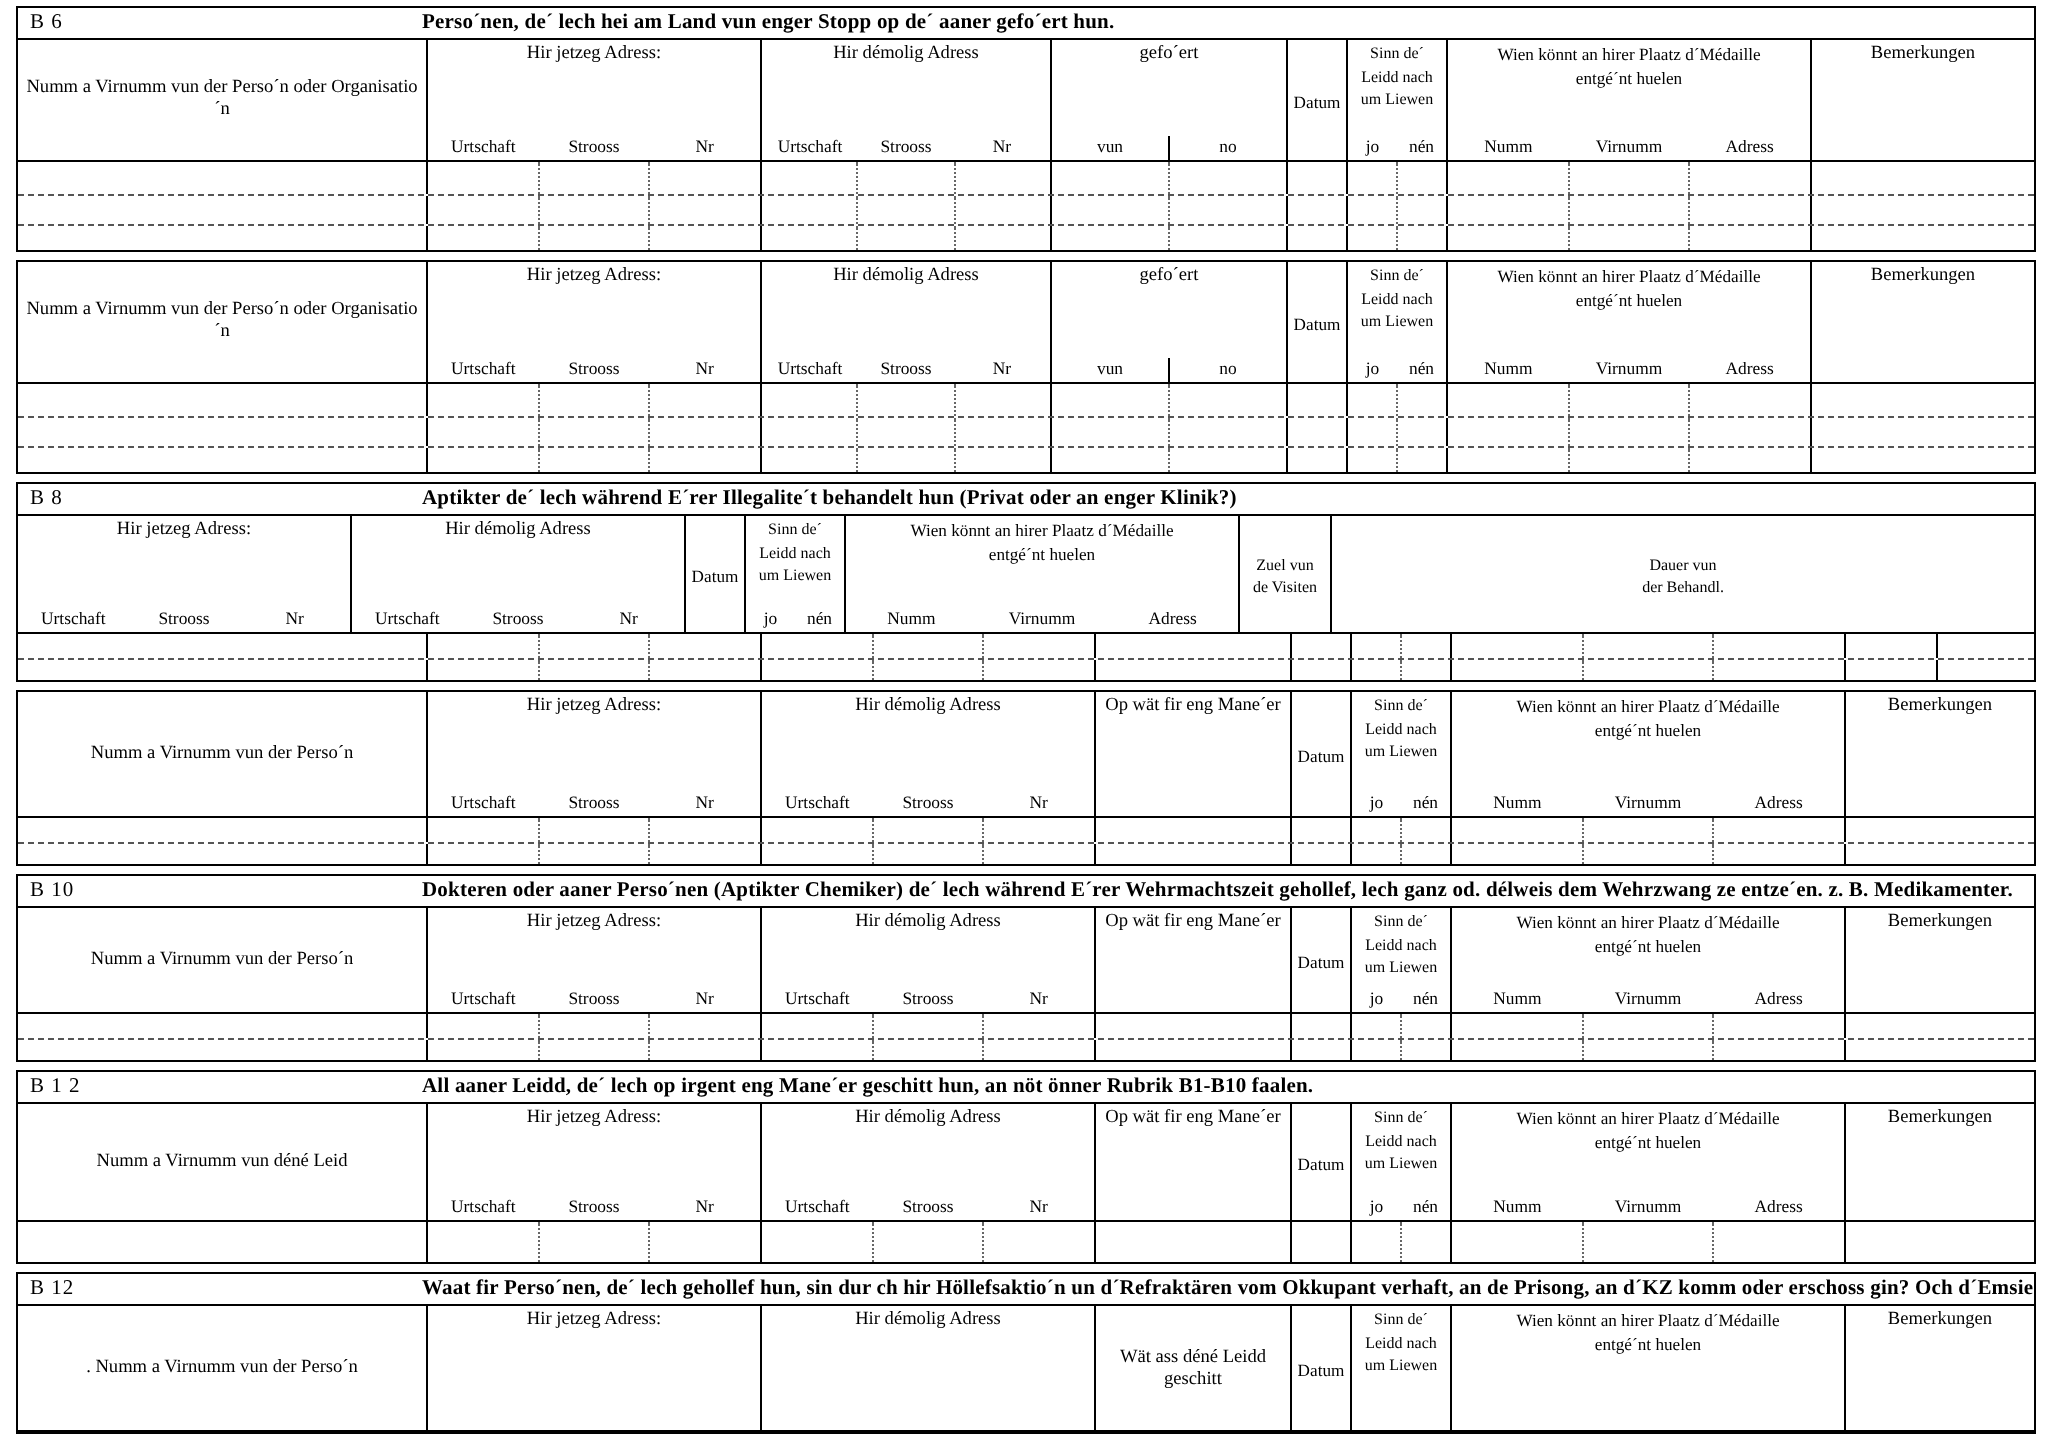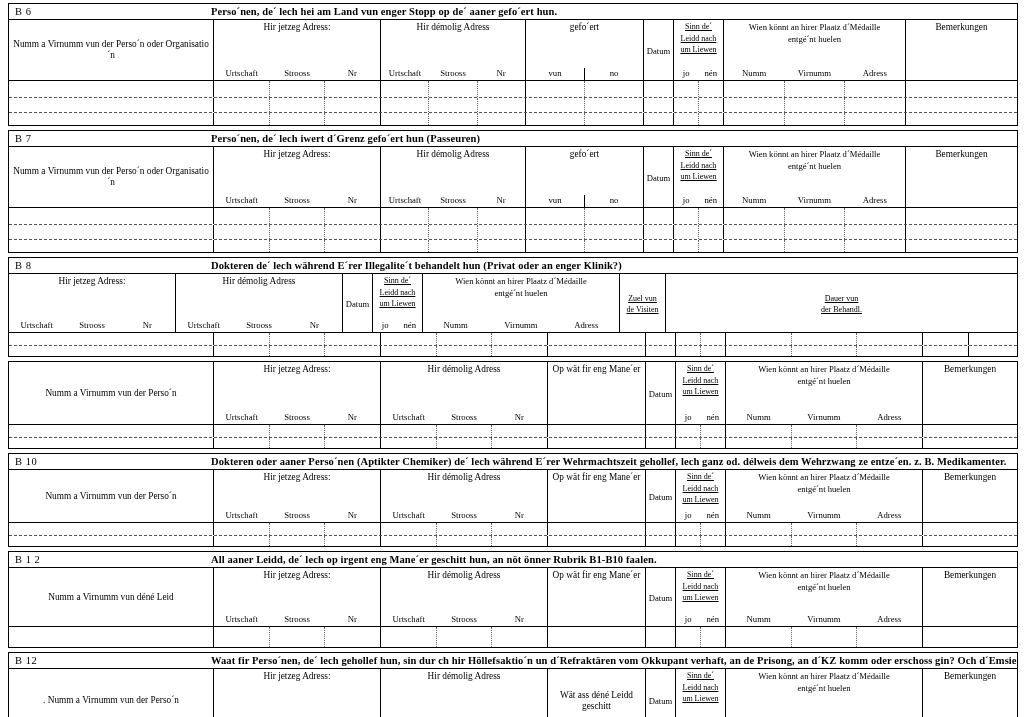--- a/index.html
+++ b/index.html
@@ -68,21 +68,21 @@
     justify-content: flex-start;
   }
   .cell:last-child { border-right: none; }
   .cap {
     text-align: center;
     font-size: 9.3px;
     line-height: 11px;
     padding: 2px 2px 0 2px;
   }
   .cap.small { font-size: 8.6px; line-height: 10px; }
-  .cap.tiny { font-size: 8px; line-height: 9.5px; text-decoration: underline; }
+  .cap.tiny { font-size: 8px; line-height: 9.5px; }
   .subrow {
     display: flex;
     margin-top: auto;
     font-size: 8.7px;
   }
   .subrow > div {
     flex: 1;
     text-align: center;
     padding-bottom: 2px;
   }
@@ -267,24 +267,20 @@
             <span></span>
             <span></span>
             <span></span>
           </div>
         <div class="dcell" style="flex:1"></div>
       </div>
     </div>
   </div>
 
   <div class="section">
-    <div class="sec-head">
-      <div class="sec-code">B  7</div>
-      <div class="sec-title">Perso´nen, de´ lech iwert d´Grenz gefo´ert hun  (Passeuren)</div>
-    </div>
     <div class="hdr" style="height:60px">
       <div class="cell namecell vmid" style="width:205px">
         <div class="cap">Numm a Virnumm vun der Perso´n oder Organisatio´n</div>
       </div>
       <div class="cell" style="width:167px">
         <div class="cap">Hir jetzeg Adress:</div>
         <div class="subrow">
           <div>Urtschaft</div>
           <div>Strooss</div>
           <div>Nr</div>
@@ -414,21 +410,21 @@
             <span></span>
           </div>
         <div class="dcell" style="flex:1"></div>
       </div>
     </div>
   </div>
 
   <div class="section">
     <div class="sec-head">
       <div class="sec-code">B  8</div>
-      <div class="sec-title">Dokteren de´ lech während E´rer Illegalite´t behandelt hun  (Privat  oder an enger Klinik?)</div>
+      <div class="sec-title">Aptikter de´ lech während E´rer Illegalite´t behandelt hun  (Privat  oder an enger Klinik?)</div>
     </div>
     <div class="hdr" style="height:58px">
       <div class="cell" style="width:167px">
         <div class="cap">Hir jetzeg Adress:</div>
         <div class="subrow">
           <div>Urtschaft</div>
           <div>Strooss</div>
           <div>Nr</div>
         </div>
       </div>

